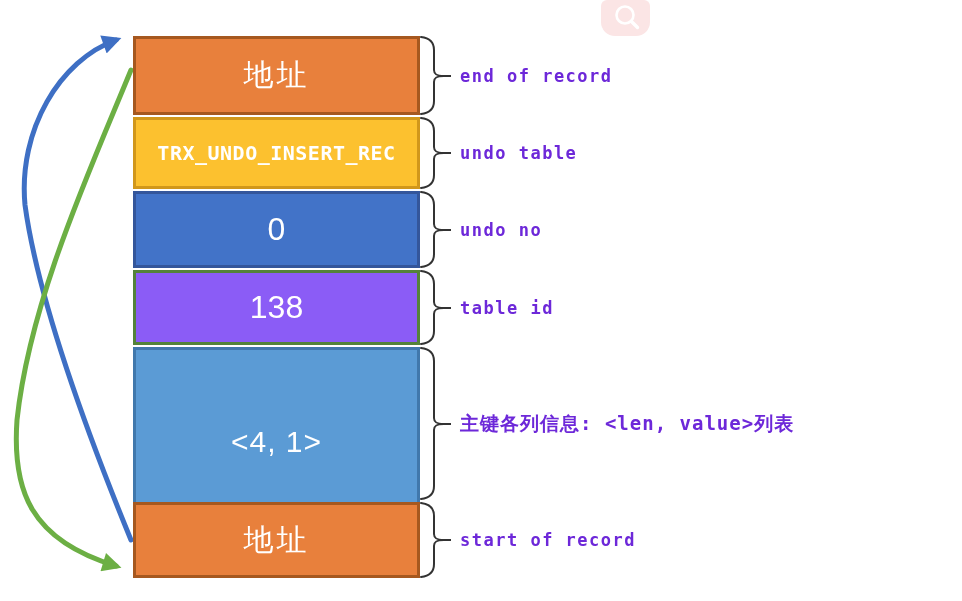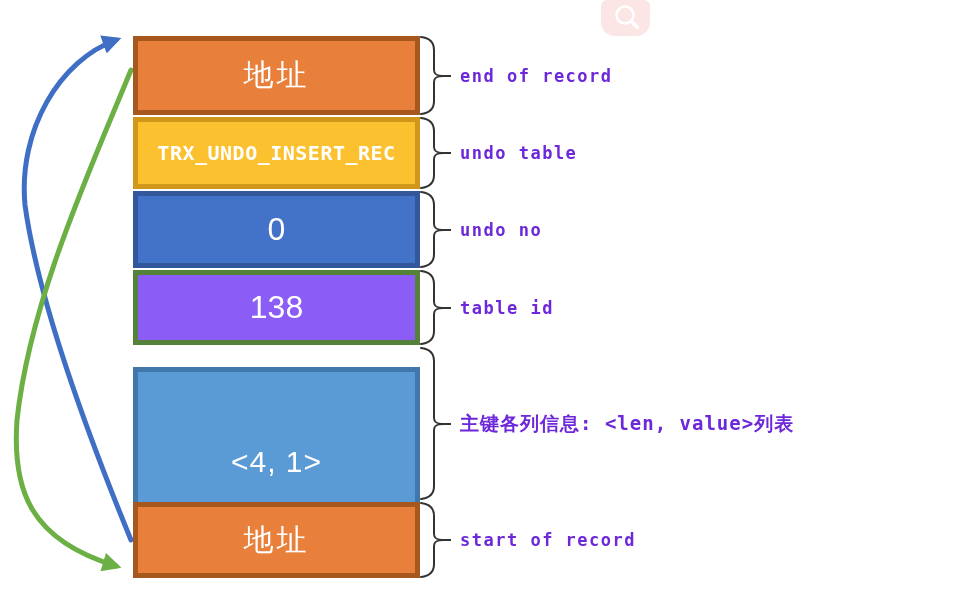--- a/index.html
+++ b/index.html
@@ -11,21 +11,21 @@
     font-family:"Liberation Sans","DejaVu Sans",sans-serif;
   }
   .overlay{
     position:absolute;left:0;top:0;width:962px;height:601px;
     pointer-events:none;
   }
   .field{
     position:absolute;
     left:133px;width:287px;
     box-sizing:border-box;
-    border:5px solid #4d7c0f;
+    border:3px solid #4d7c0f;
     display:flex;align-items:center;justify-content:center;
     color:#ffffff;
   }
   .field .value{white-space:nowrap;}
   .v-cjk{font-size:30px;letter-spacing:3px;}
   .v-num{font-size:32px;}
   .v-pair{font-size:30px;letter-spacing:1px;}
   .v-mono{
     font-family:"DejaVu Sans Mono","Liberation Mono",monospace;
     font-weight:bold;font-size:20px;letter-spacing:0.5px;
@@ -82,21 +82,21 @@
   </div>
   <div class="field" style="top: 117px; height: 72px; background: rgb(252, 193, 47); border-color: rgb(209, 151, 27);">
     <span class="value v-mono">TRX_UNDO_INSERT_REC</span>
   </div>
   <div class="field" style="top: 191px; height: 77px; background: rgb(66, 115, 200); border-color: rgb(52, 86, 155);">
     <span class="value v-num">0</span>
   </div>
   <div class="field" style="top: 270px; height: 75px; background: #8b5cf6; border-color: rgb(84, 130, 58);">
     <span class="value v-num">138</span>
   </div>
-  <div class="field" style="top: 347px; height: 189px; background: rgb(91, 155, 213); border-color: rgb(65, 120, 172); margin-top: 20px;">
+  <div class="field" style="top: 347px; height: 189px; background: rgb(91, 155, 213); border-color: rgb(65, 120, 172);">
     <span class="value v-pair">&lt;4, 1&gt;</span>
   </div>
   <div class="field" style="top: 502px; height: 76px; background: rgb(232, 128, 60); border-color: rgb(166, 88, 31);">
     <span class="value v-cjk">地址</span>
   </div>
 
   <div class="annotation" style="top: 76px;">end of record</div>
   <div class="annotation" style="top: 153px;">undo table</div>
   <div class="annotation" style="top: 230px;">undo no</div>
   <div class="annotation" style="top: 308px;">table id</div>

